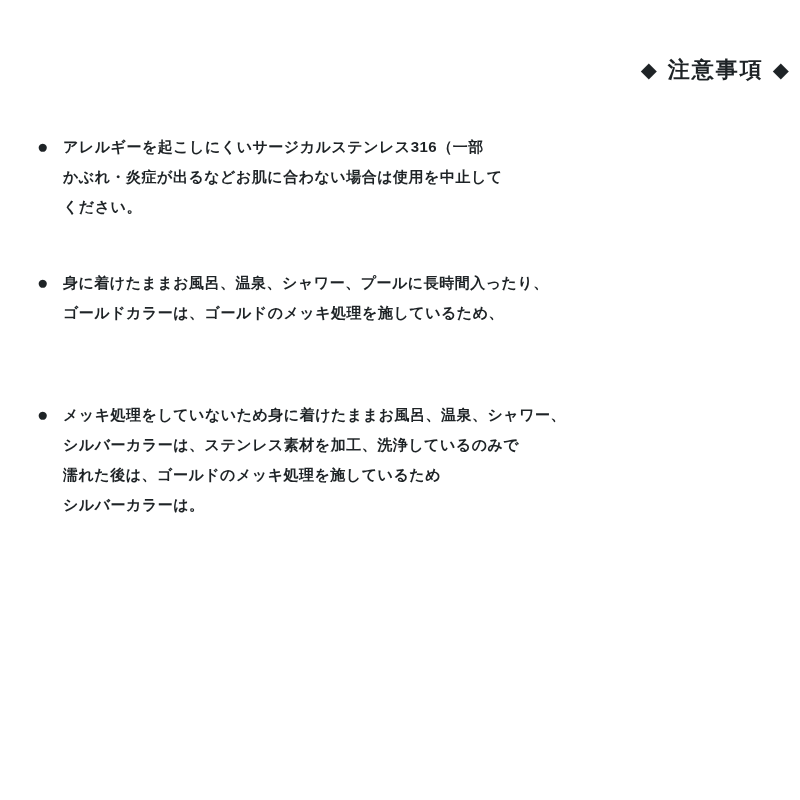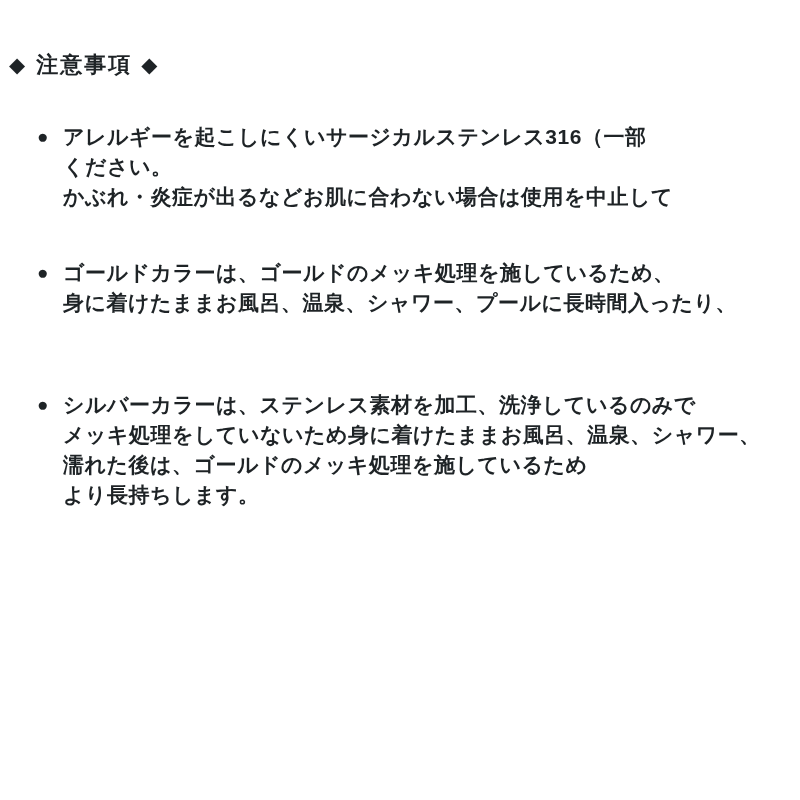--- a/index.html
+++ b/index.html
@@ -13,23 +13,23 @@
     height: 800px;
     background: #ffffff;
     color: #1e2326;
     font-family: "Liberation Sans", "DejaVu Sans", sans-serif;
     font-weight: 700;
     box-sizing: border-box;
     padding-top: 50px;
     overflow: hidden;
   }
   .title {
-    text-align: left;
+    text-align: right;
     font-size: 22px;
-    line-height: 30px;
+    line-height: 40px;
     letter-spacing: 2px;
     white-space: nowrap;
   }
   .title .diamond {
     font-size: 21px;
     padding: 0 9px;
   }
   .notice-item {
     display: flex;
     align-items: flex-start;
@@ -39,21 +39,21 @@
   .notice-item .marker {
     flex: none;
     width: 26px;
     font-size: 19px;
     line-height: 30px;
   }
   .notice-item .lines {
     flex: 1;
   }
   .line {
-    font-size: 21px;
+    font-size: 15px;
     line-height: 30px;
     letter-spacing: 0.5px;
     white-space: nowrap;
   }
   .item-1 { margin-top: 42px; }
   .item-2 { margin-top: 46px; }
   .item-3 { margin-top: 72px; }
 </style>
 </head>
 <body>
@@ -61,36 +61,36 @@
 <div class="page">
 
   <div class="title">
     <span class="diamond">◆</span><span>注意事項</span><span class="diamond">◆</span>
   </div>
 
   <div class="notice-item item-1">
     <span class="marker">●</span>
     <div class="lines">
       <div class="line">アレルギーを起こしにくいサージカルステンレス316（一部</div>
+      <div class="line">かぶれ・炎症が出るなどお肌に合わない場合は使用を中止して</div>
       <div class="line">ください。</div>
-      <div class="line">かぶれ・炎症が出るなどお肌に合わない場合は使用を中止して</div>
     </div>
   </div>
 
   <div class="notice-item item-2">
     <span class="marker">●</span>
     <div class="lines">
+      <div class="line">身に着けたままお風呂、温泉、シャワー、プールに長時間入ったり、</div>
       <div class="line">ゴールドカラーは、ゴールドのメッキ処理を施しているため、</div>
-      <div class="line">身に着けたままお風呂、温泉、シャワー、プールに長時間入ったり、</div>
     </div>
   </div>
 
   <div class="notice-item item-3">
     <span class="marker">●</span>
     <div class="lines">
+      <div class="line">メッキ処理をしていないため身に着けたままお風呂、温泉、シャワー、</div>
       <div class="line">シルバーカラーは、ステンレス素材を加工、洗浄しているのみで</div>
-      <div class="line">メッキ処理をしていないため身に着けたままお風呂、温泉、シャワー、</div>
       <div class="line">濡れた後は、ゴールドのメッキ処理を施しているため</div>
-      <div class="line">より長持ちします。</div>
+      <div class="line">シルバーカラーは。</div>
     </div>
   </div>
 
 </div>
 
 </body></html>

